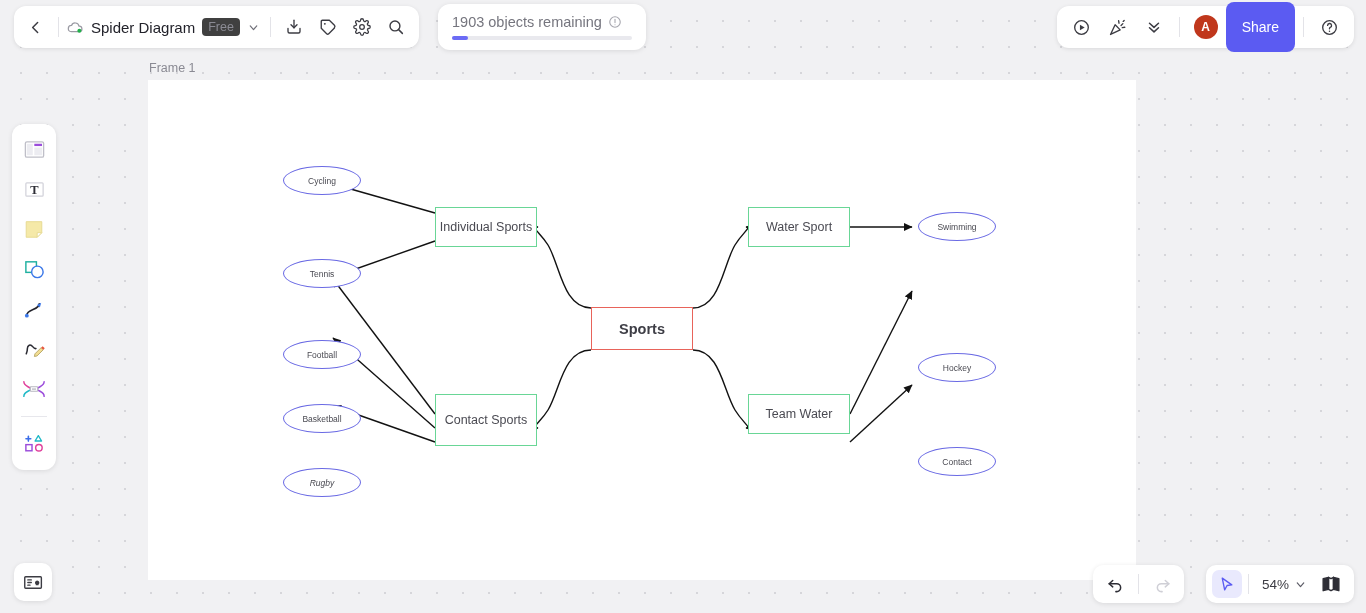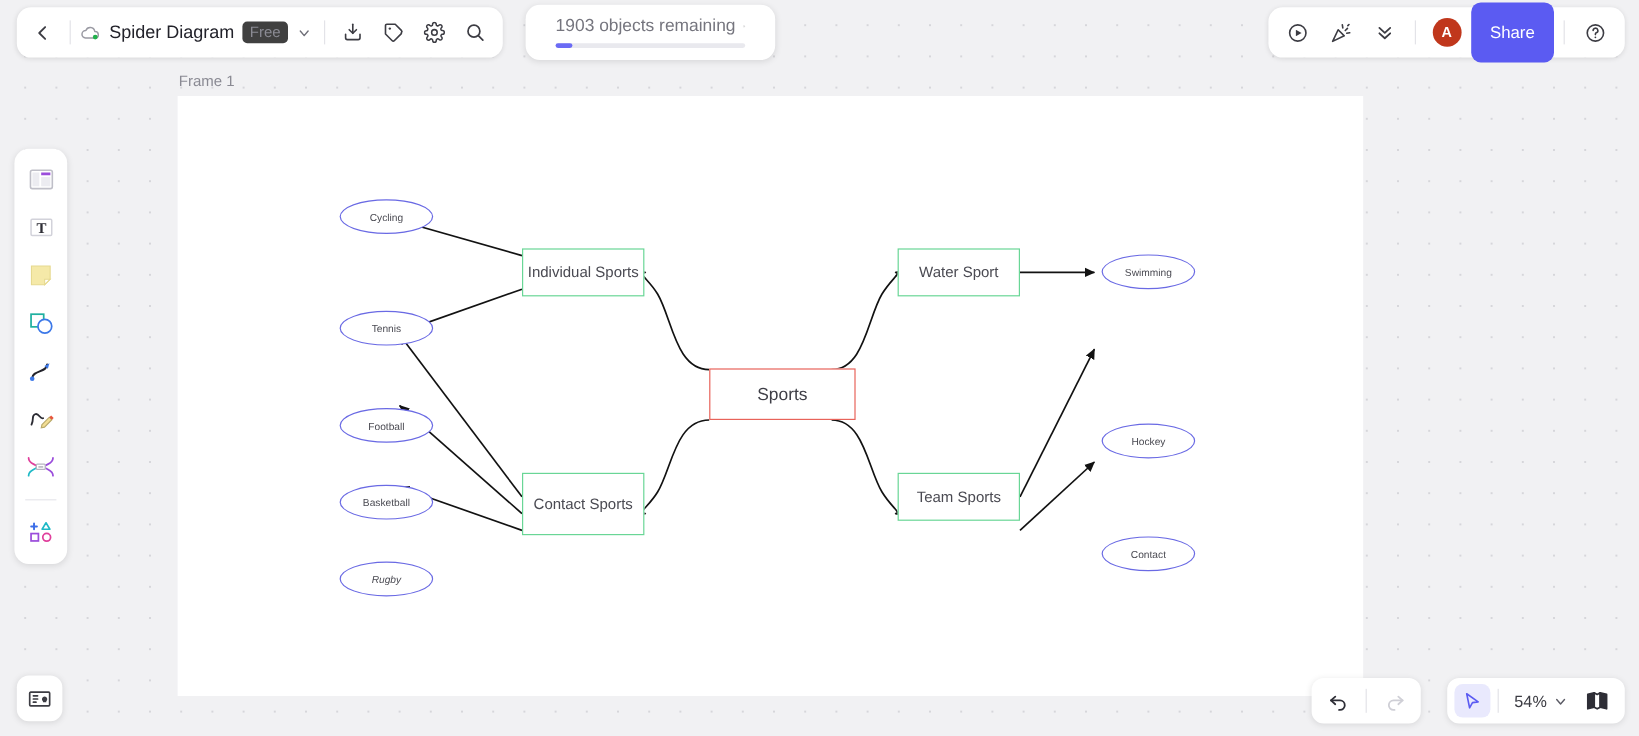--- a/index.html
+++ b/index.html
@@ -53,21 +53,21 @@
   }
   .cloud-dot { position: relative; width: 17px; height: 14px; }
 
   
   #objects-toast {
     position: absolute; top: 4px; left: 438px;
     width: 208px; height: 46px;
     background: #fff; border-radius: 12px;
     box-shadow: 0 1px 5px rgba(0,0,0,.10);
     display: flex; flex-direction: column;
-    justify-content: center; padding: 0 25px; gap: 6px;
+    justify-content: center; padding: 0 14px; gap: 6px;
   }
   #objects-row { display: flex; align-items: center; gap: 6px; }
   #objects-text { font-size: 14.5px; color: #75757e; white-space: nowrap; }
   #objects-progress-track {
     height: 4px; background: #e9e9ee; border-radius: 2px; width: 100%;
   }
   #objects-progress-fill {
     height: 4px; background: #6b6bf5; border-radius: 2px; width: 9%;
   }
 
@@ -188,26 +188,26 @@
 
       <path d="M287,334 L185,199" marker-end="url(#ah)"></path>
       <path d="M287,348 L185,258" marker-end="url(#ah)"></path>
       <path d="M287,362 L185,326" marker-end="url(#ah)"></path>
 
       <path d="M702,334 L764,211" marker-end="url(#ah)"></path>
       <path d="M702,362 L764,305" marker-end="url(#ah)"></path>
     </g>
   </svg>
 
-  <div class="node-box" id="node-root" style="left:443px; top:227px; width:122px; height:43px;">Sports</div>
+  <div class="node-box" id="node-root" style="left:443px; top:227px; width:102px; height:43px;font-weight:bold;">Sports</div>
 
   <div class="node-box" style="left:287px; top:127px; width:102px; height:40px;">Individual Sports</div>
   <div class="node-box" style="left:600px; top:127px; width:102px; height:40px;">Water Sport</div>
   <div class="node-box" style="left:287px; top:314px; width:102px; height:52px;">Contact Sports</div>
-  <div class="node-box" style="left:600px; top:314px; width:102px; height:40px;">Team Sports</div>
+  <div class="node-box" style="left:600px; top:314px; width:102px; height:40px;">Team Water</div>
 
   <div class="node-ellipse" style="left:135px; top:86px; width:78px; height:29px;">Cycling</div>
   <div class="node-ellipse" style="left:135px; top:179px; width:78px; height:29px;">Tennis</div>
   <div class="node-ellipse" style="left:770px; top:132px; width:78px; height:29px;">Swimming</div>
   <div class="node-ellipse" style="left:135px; top:260px; width:78px; height:29px;">Football</div>
   <div class="node-ellipse" style="left:135px; top:324px; width:78px; height:29px;">Basketball</div>
   <div class="node-ellipse" style="left:135px; top:388px; width:78px; height:29px;font-style:italic;">Rugby</div>
   <div class="node-ellipse" style="left:770px; top:273px; width:78px; height:29px;">Hockey</div>
   <div class="node-ellipse" style="left:770px; top:367px; width:78px; height:29px;">Contact</div>
 </div>

